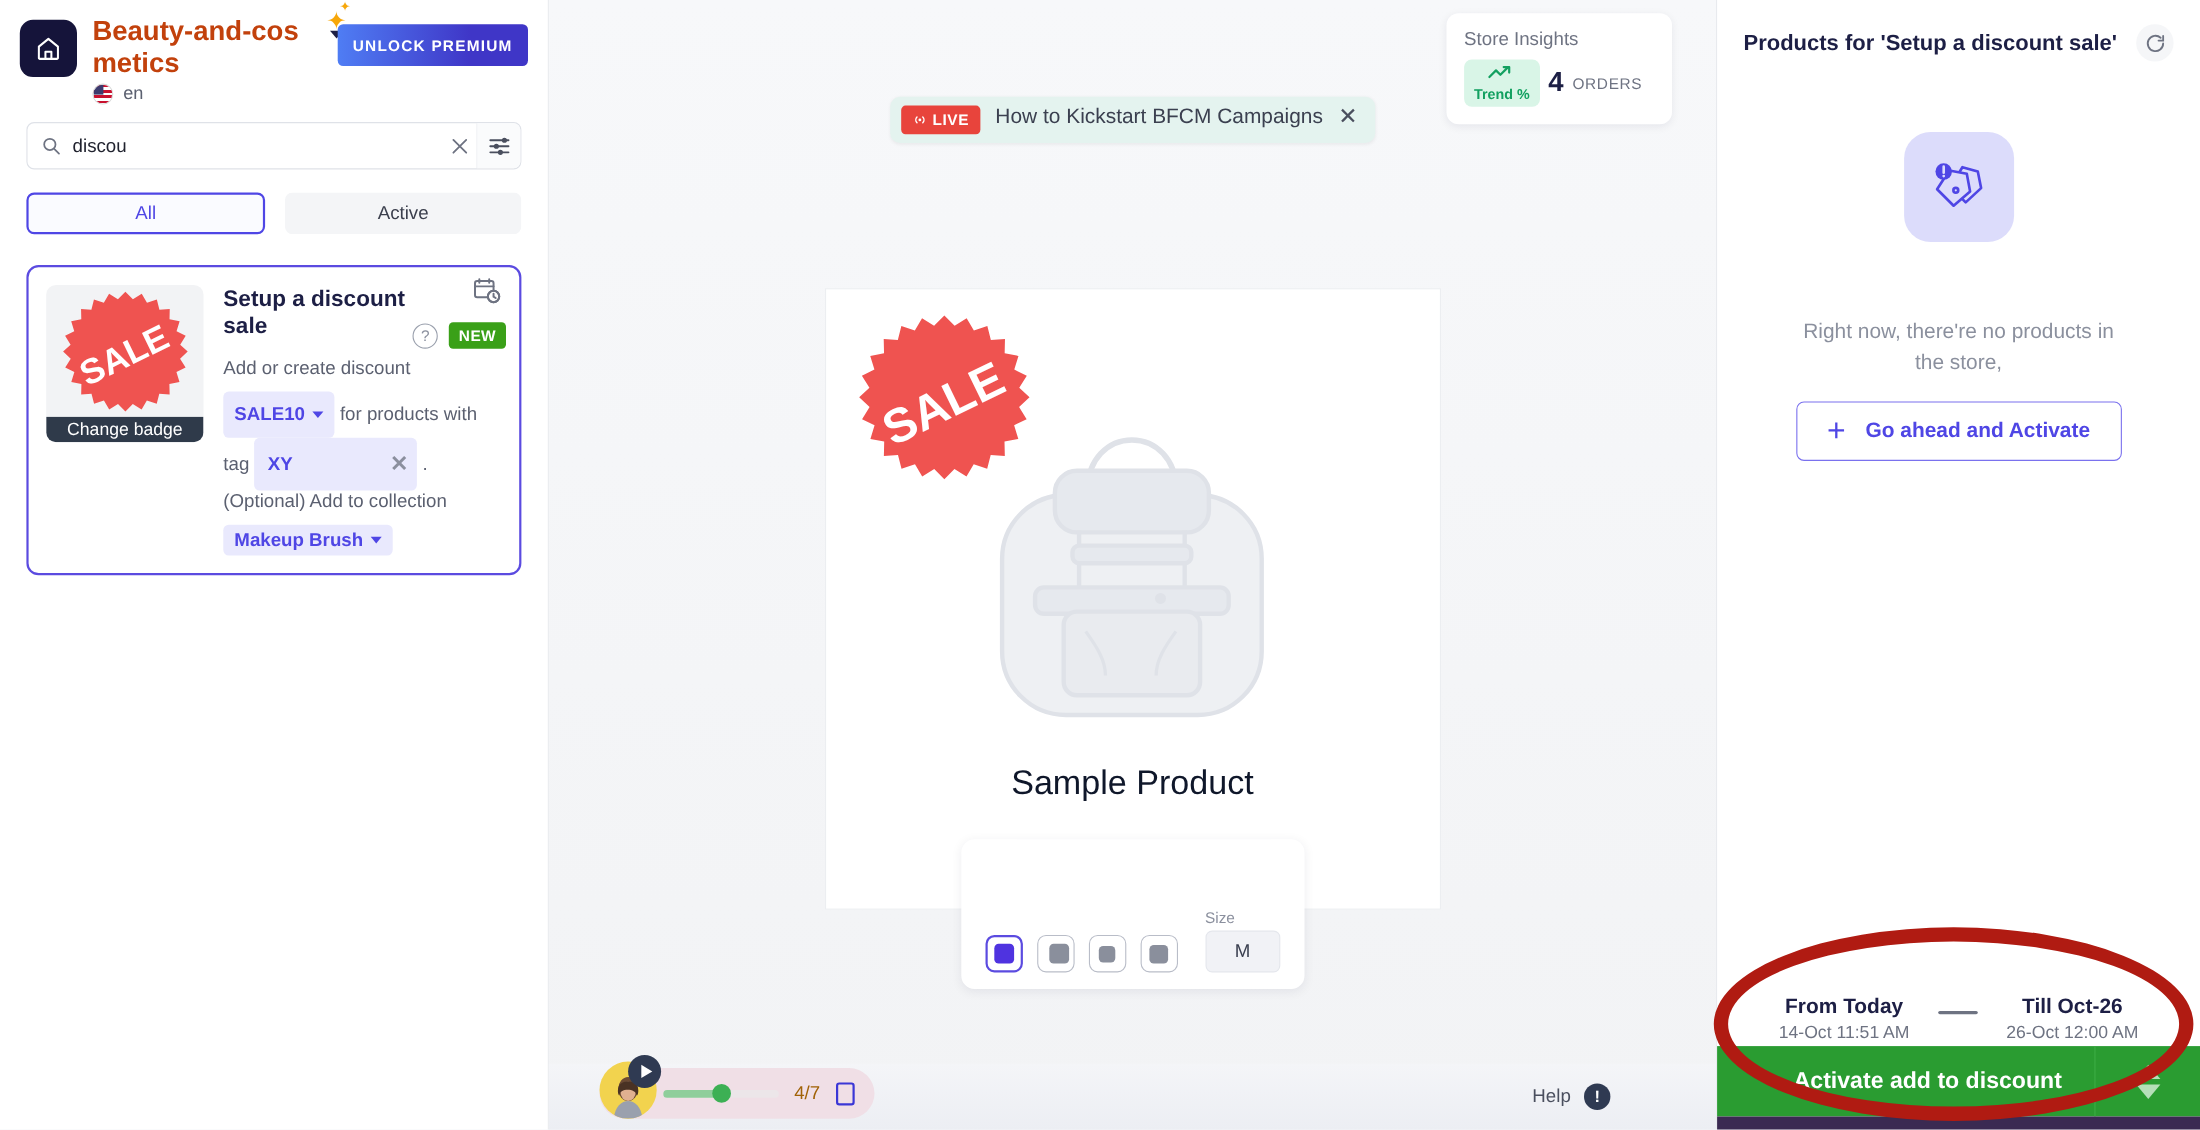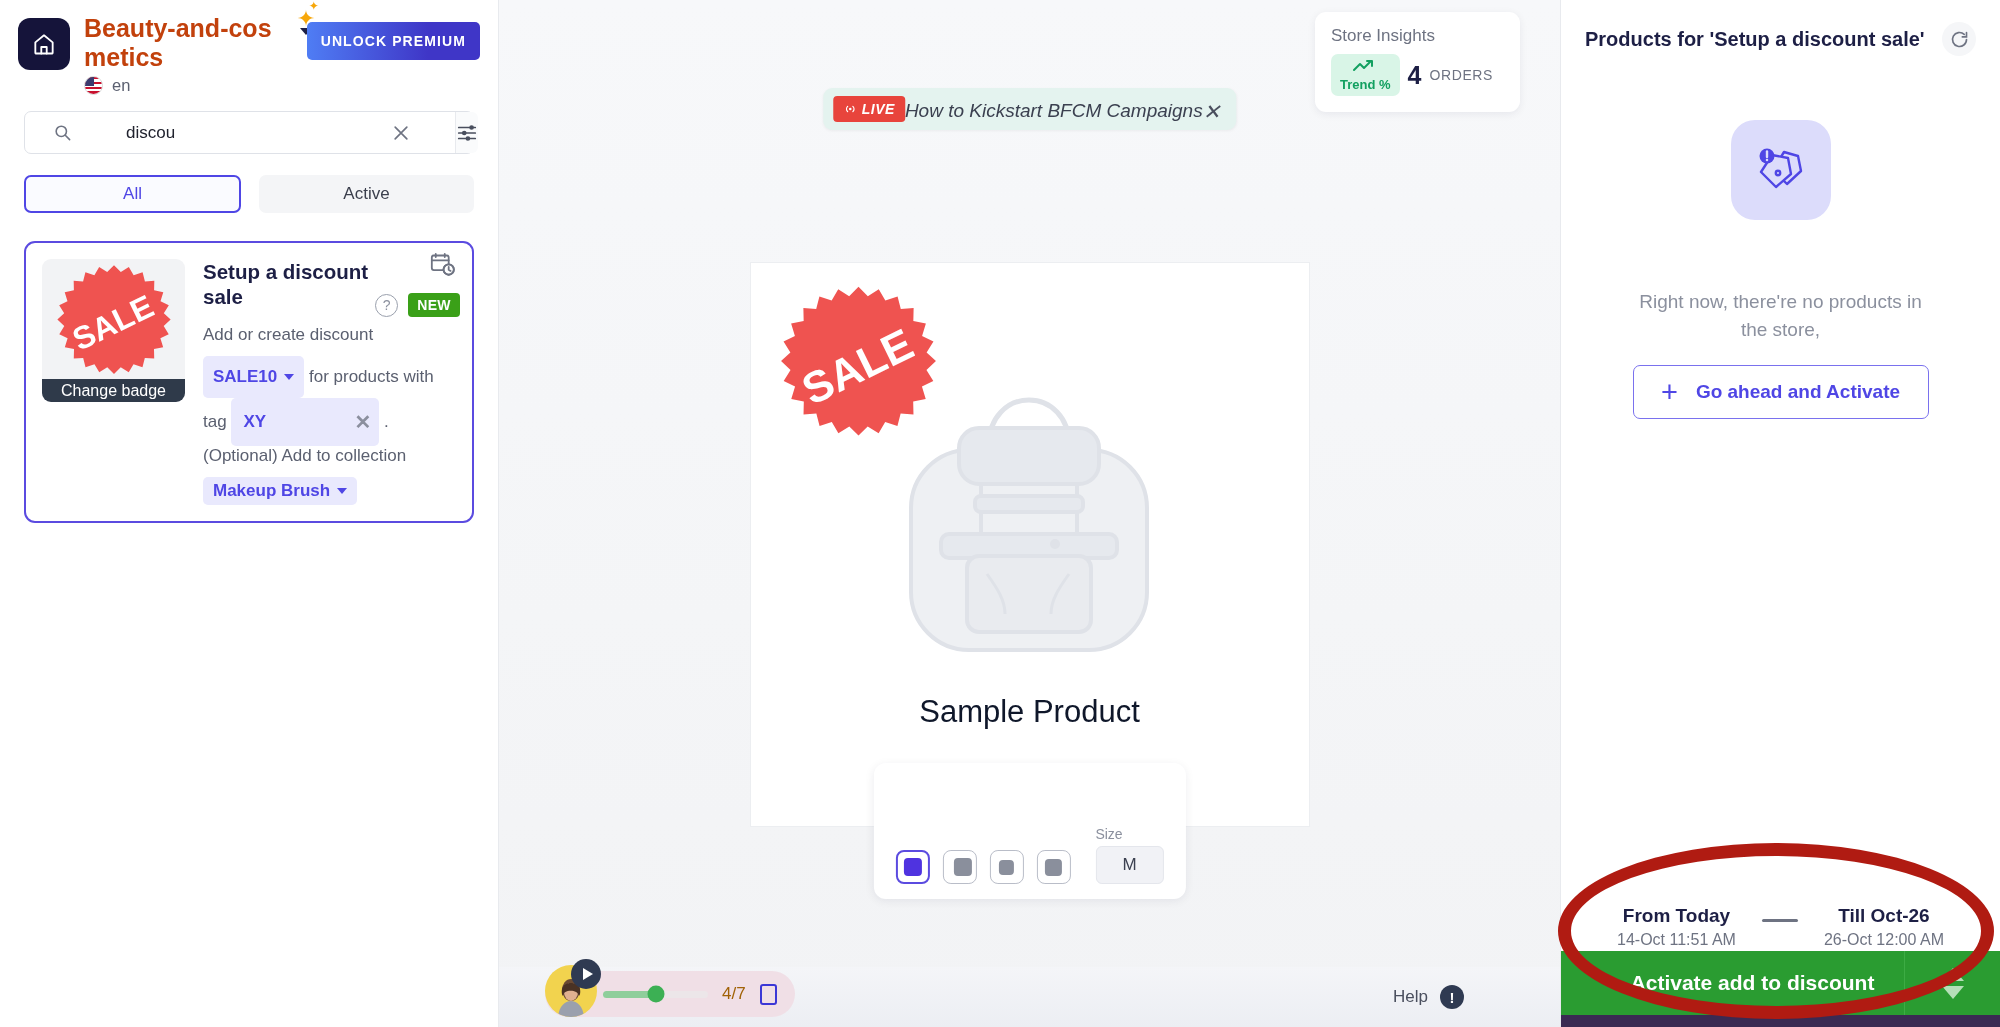--- a/index.html
+++ b/index.html
@@ -51,22 +51,21 @@
   }
   .sparkle { position: absolute; left: -10px; top: -14px; color: #f7a70a;
     font-size: 22px; line-height: 1; pointer-events: none; }
   .sparkle-sm { position: absolute; left: 2px; top: -22px; color: #f7a70a;
     font-size: 12px; line-height: 1; pointer-events: none; }
 
   .search-wrap { margin: 16px 24px 0 24px; position: relative; }
   .search-box {
     display: flex; align-items: center; height: 43px;
     border: 1px solid #dfe2e8; border-radius: 7px; background: #fff;
-    padding: 0 0 0 28px;
-    gap: 44px;
+    padding: 0 0 0 12px;
   }
   .search-box .mag { width: 19px; height: 19px; flex: 0 0 19px; }
   .search-input {
     border: none; outline: none; flex: 1; font-size: 17px; color: #20222e;
     padding-left: 10px; background: transparent; font-family: inherit;
   }
   .search-input::placeholder { color: #9aa0ad; }
   .clear-x { width: 30px; display: flex; align-items: center; justify-content: center;
     cursor: pointer; }
   .filter-btn { width: 40px; height: 41px; display: flex; align-items: center;
@@ -129,22 +128,22 @@
   .opt-line { font-size: 17px; color: #5b6070; margin-top: 0; }
   .coll-line { margin-top: 11px; }
 
   
   .center {
     flex: 1; position: relative; background: linear-gradient(180deg,#f7f8fa 0%, #f2f3f5 100%);
     height: 1027px;
   }
   .live-banner {
     position: absolute; left: 50%; transform: translateX(-50%); top: 88px;
-    background: #e4f3ef; border-radius: 9px; display: flex; align-items: flex-end;
-    padding: 8px 16px 8px 10px; box-shadow: 0 1px 3px rgba(0,0,0,.05); font-style: italic;
+    background: #e4f3ef; border-radius: 9px; display: flex; align-items: flex-start;
+    padding: 8px 16px 8px 10px; gap: 14px; box-shadow: 0 1px 3px rgba(0,0,0,.05);
   }
   .live-pill { background: #e8443c; color: #fff; font-size: 14px; font-weight: 700;
     padding: 5px 10px; border-radius: 4px; display: flex; align-items: center; gap: 5px;
     letter-spacing: .5px; }
   .live-text { font-size: 19px; color: #3b4050; }
   .live-close { font-size: 21px; color: #4a4f5e; cursor: pointer; line-height: 1; }
 
   .insights {
     position: absolute; right: 40px; top: 12px; width: 205px; background: #fff;
     border-radius: 11px; padding: 14px 16px 16px 16px; box-shadow: 0 2px 8px rgba(20,20,50,.07);

